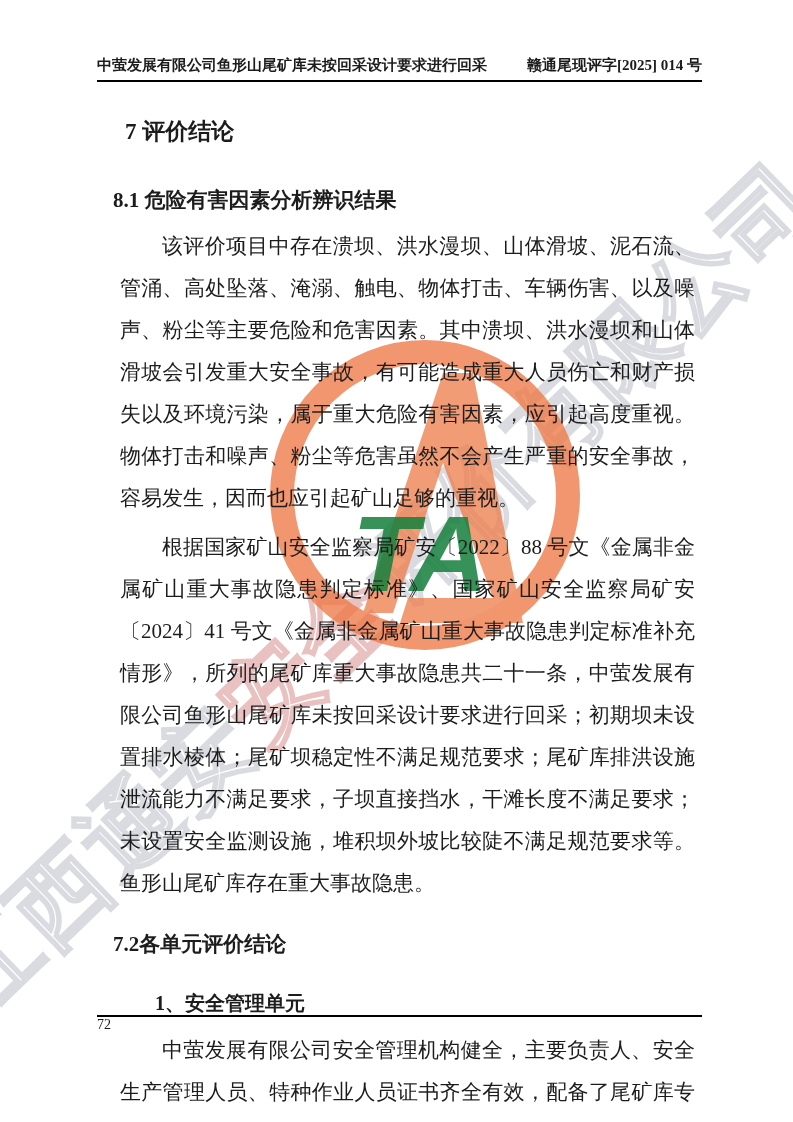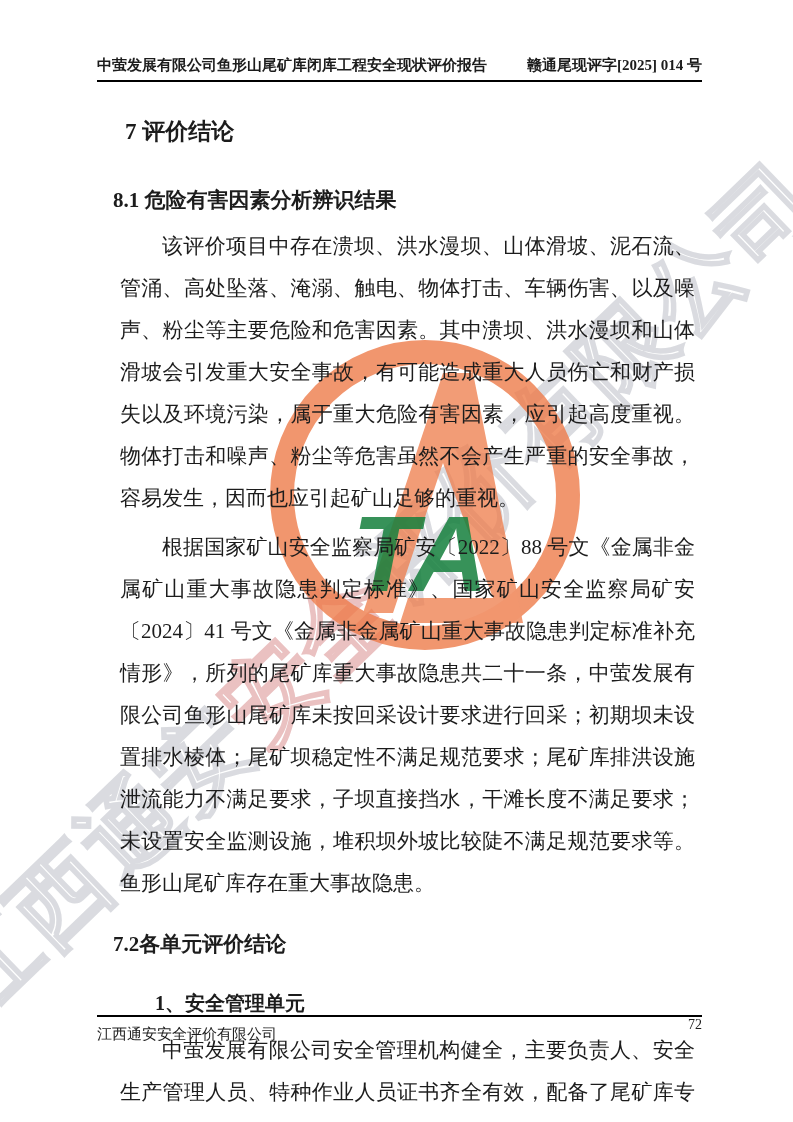--- a/index.html
+++ b/index.html
@@ -74,39 +74,38 @@
       <path d="M185 45 L105 285 L135 285 L185 135 L235 270 L150 270 L142 295 L265 295 L215 45 Z" fill="#ee7c4b" opacity="0.95"></path>
     </svg>
 
     <div class="wm-monogram" style="color: #15803d;">TA</div>
 
   </div>
 
   <div class="content">
 
     <div class="header">
-      <span>中萤发展有限公司鱼形山尾矿库闭库工程安全现状评价报告</span>
+      <span>中萤发展有限公司鱼形山尾矿库未按回采设计要求进行回采</span>
       <span>赣通尾现评字[2025] 014 号</span>
     </div>
 
     <div class="main">
       <div class="h1">7 评价结论</div>
 
       <div class="h2">8.1 危险有害因素分析辨识结果</div>
 
       <p class="para first">该评价项目中存在溃坝、洪水漫坝、山体滑坡、泥石流、管涌、高处坠落、淹溺、触电、物体打击、车辆伤害、以及噪声、粉尘等主要危险和危害因素。其中溃坝、洪水漫坝和山体滑坡会引发重大安全事故，有可能造成重大人员伤亡和财产损失以及环境污染，属于重大危险有害因素，应引起高度重视。物体打击和噪声、粉尘等危害虽然不会产生严重的安全事故，容易发生，因而也应引起矿山足够的重视。</p>
 
       <p class="para">根据国家矿山安全监察局矿安〔2022〕88 号文《金属非金属矿山重大事故隐患判定标准》、国家矿山安全监察局矿安〔2024〕41 号文《金属非金属矿山重大事故隐患判定标准补充情形》，所列的尾矿库重大事故隐患共二十一条，中萤发展有限公司鱼形山尾矿库未按回采设计要求进行回采；初期坝未设置排水棱体；尾矿坝稳定性不满足规范要求；尾矿库排洪设施泄流能力不满足要求，子坝直接挡水，干滩长度不满足要求；未设置安全监测设施，堆积坝外坡比较陡不满足规范要求等。鱼形山尾矿库存在重大事故隐患。</p>
 
       <div class="h2b">7.2各单元评价结论</div>
 
       <div class="h3">1、安全管理单元</div>
 
       <p class="para last">中萤发展有限公司安全管理机构健全，主要负责人、安全生产管理人员、特种作业人员证书齐全有效，配备了尾矿库专职技术人员，符合</p>
     </div>
 
     <div class="footer">
-      <span class="footer-company">江西通安安全评价有限公司</span>
       <span class="footer-page">72</span>
     </div>
 
   </div>
 </div>
 
 </body></html>

